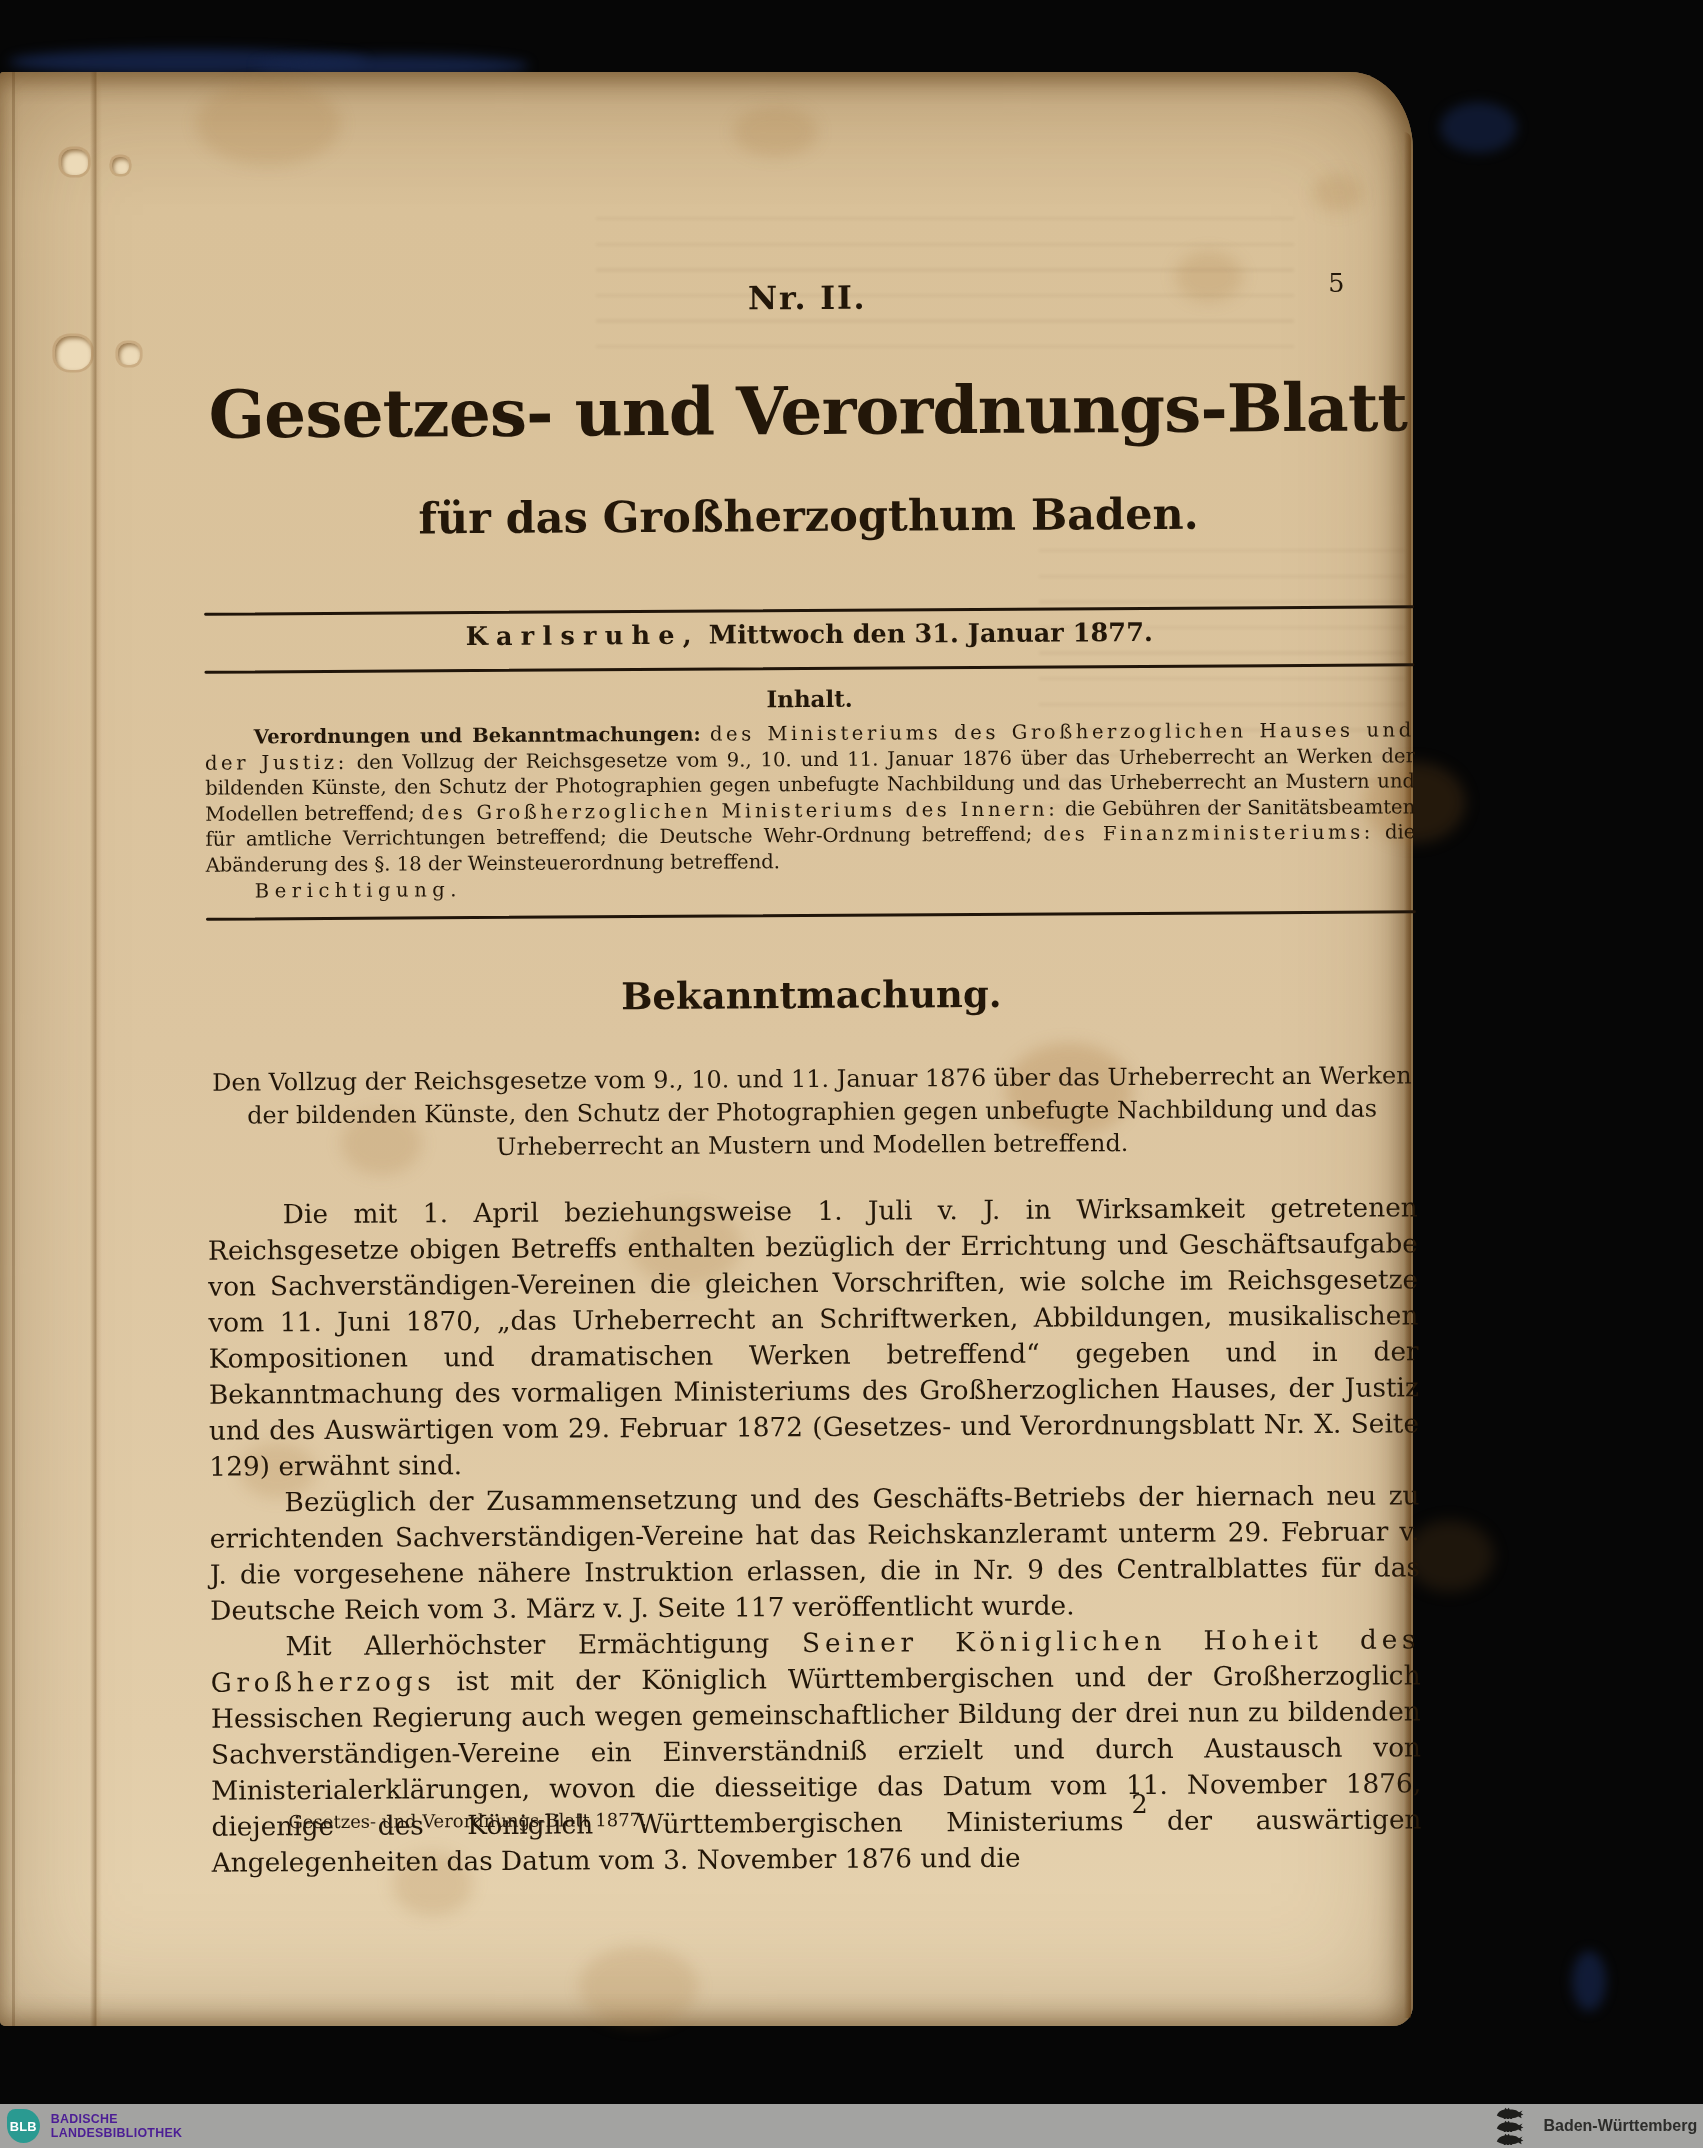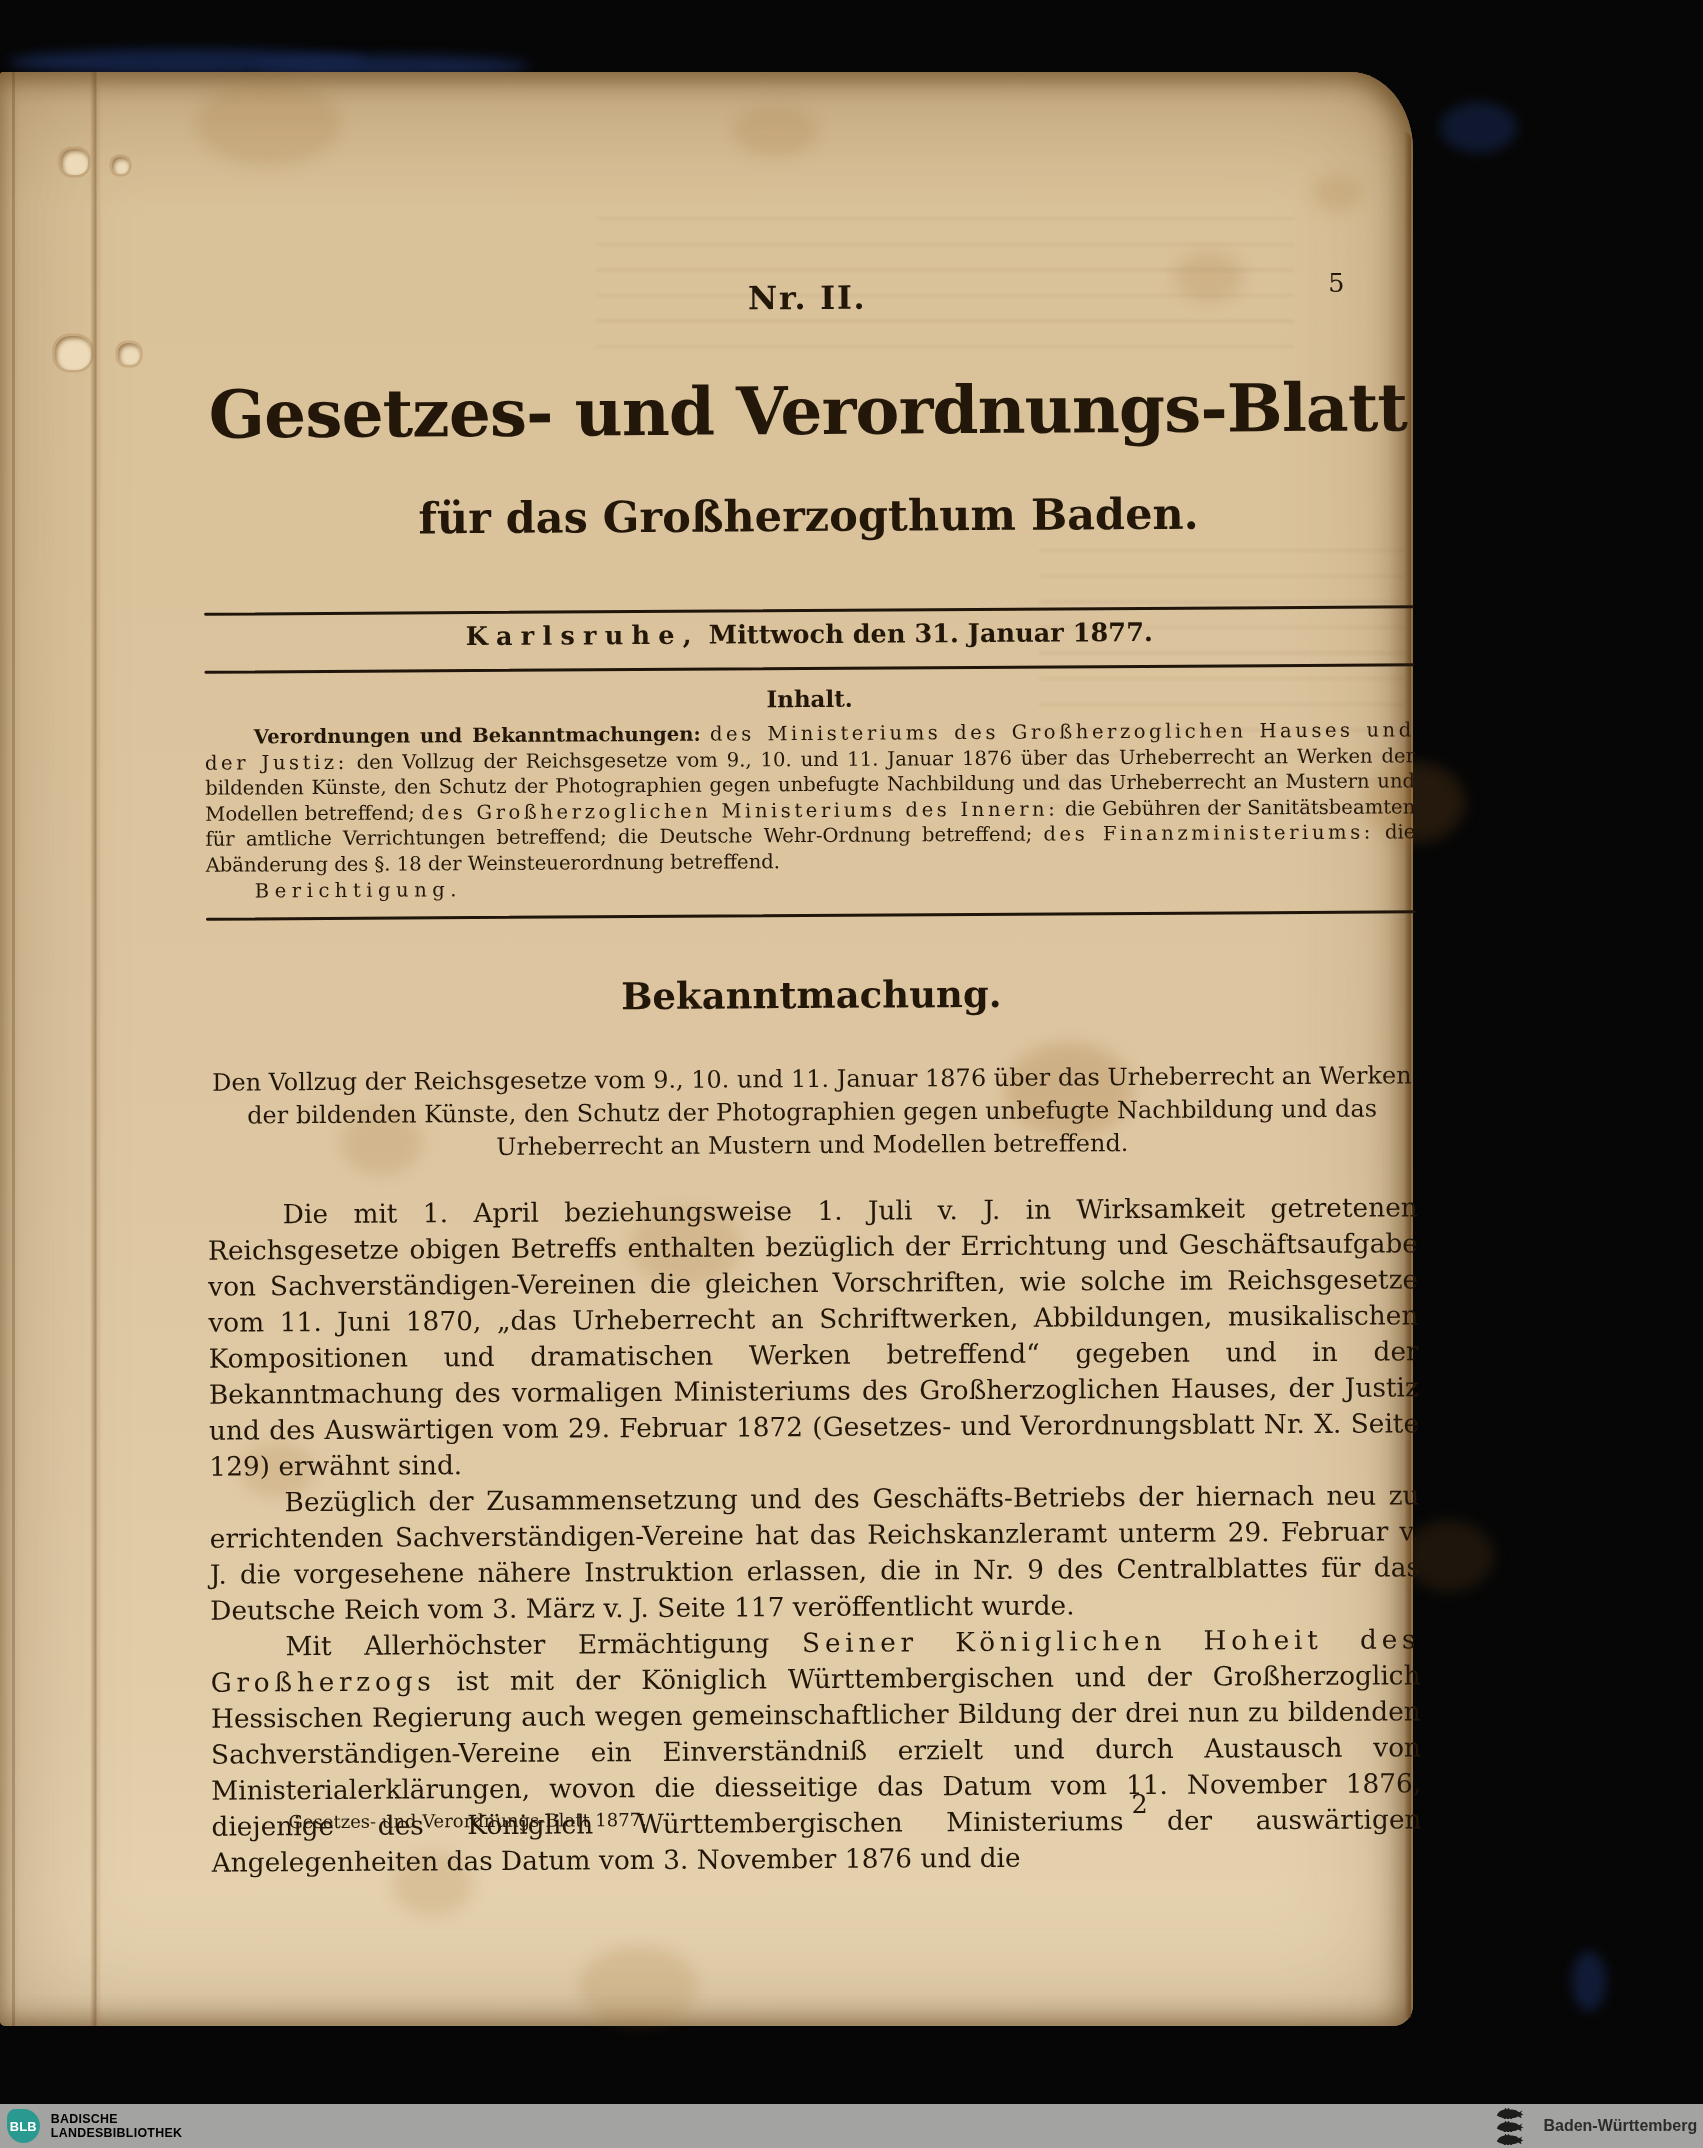--- a/index.html
+++ b/index.html
@@ -68,21 +68,21 @@
   .viewer-bar{
     position:absolute;left:0;bottom:0;width:1704px;height:44px;background:#a3a3a1;
     font-family:"Liberation Sans",sans-serif;
   }
   .bar-left{position:absolute;left:6.8px;top:5.1px;display:flex;align-items:center;gap:11px;cursor:pointer;}
   .blb-logo{
     width:33px;height:34px;background:#2a9a91;color:#ffffff;
     border-radius:8.5px 50% 50% 50%;display:flex;align-items:center;justify-content:center;
     font-size:12.8px;font-weight:bold;letter-spacing:0.3px;
   }
-  .blb-name{color:#000000;font-size:12.4px;font-weight:bold;letter-spacing:0.3px;line-height:14.5px;}
+  .blb-name{color:#4c1d95;font-size:12.4px;font-weight:bold;letter-spacing:0.3px;line-height:14.5px;}
   .bar-right{position:absolute;right:6.8px;top:3.4px;display:flex;align-items:center;gap:17px;cursor:pointer;}
   .bw-name{color:#2d2d2b;font-size:16px;font-weight:bold;}
   .bw-lions{display:flex;flex-direction:column;gap:0.9px;}
   .bw-lions svg{display:block;}
 </style>
 </head>
 <body>
 
 <div class="binding-cloth" style="left:8.5px;top:49px;width:358px;height:25.6px;"></div>
 <div class="binding-cloth" style="left:256px;top:55px;width:273px;height:22px;"></div>

